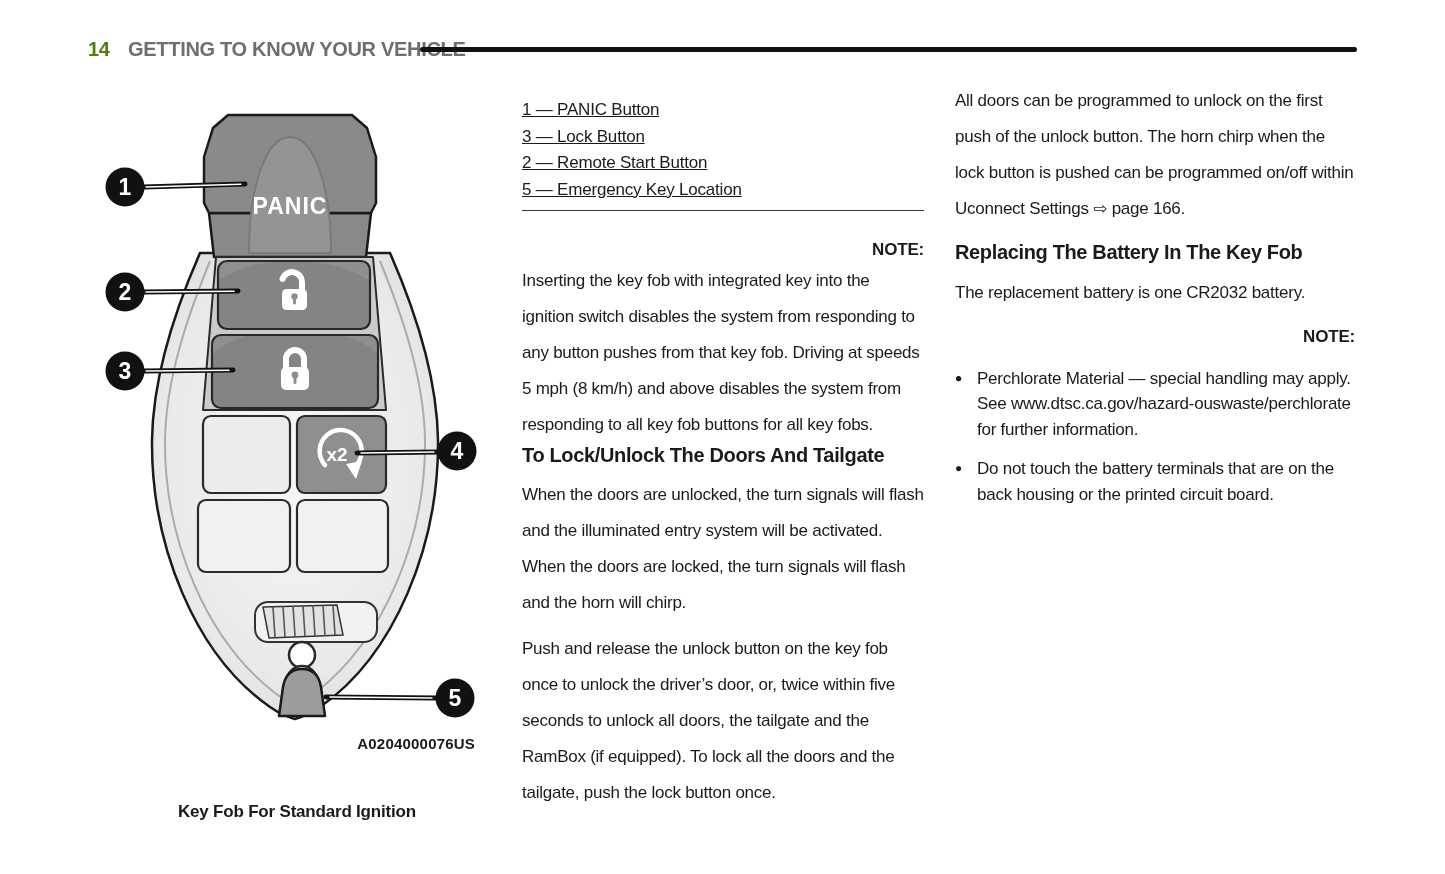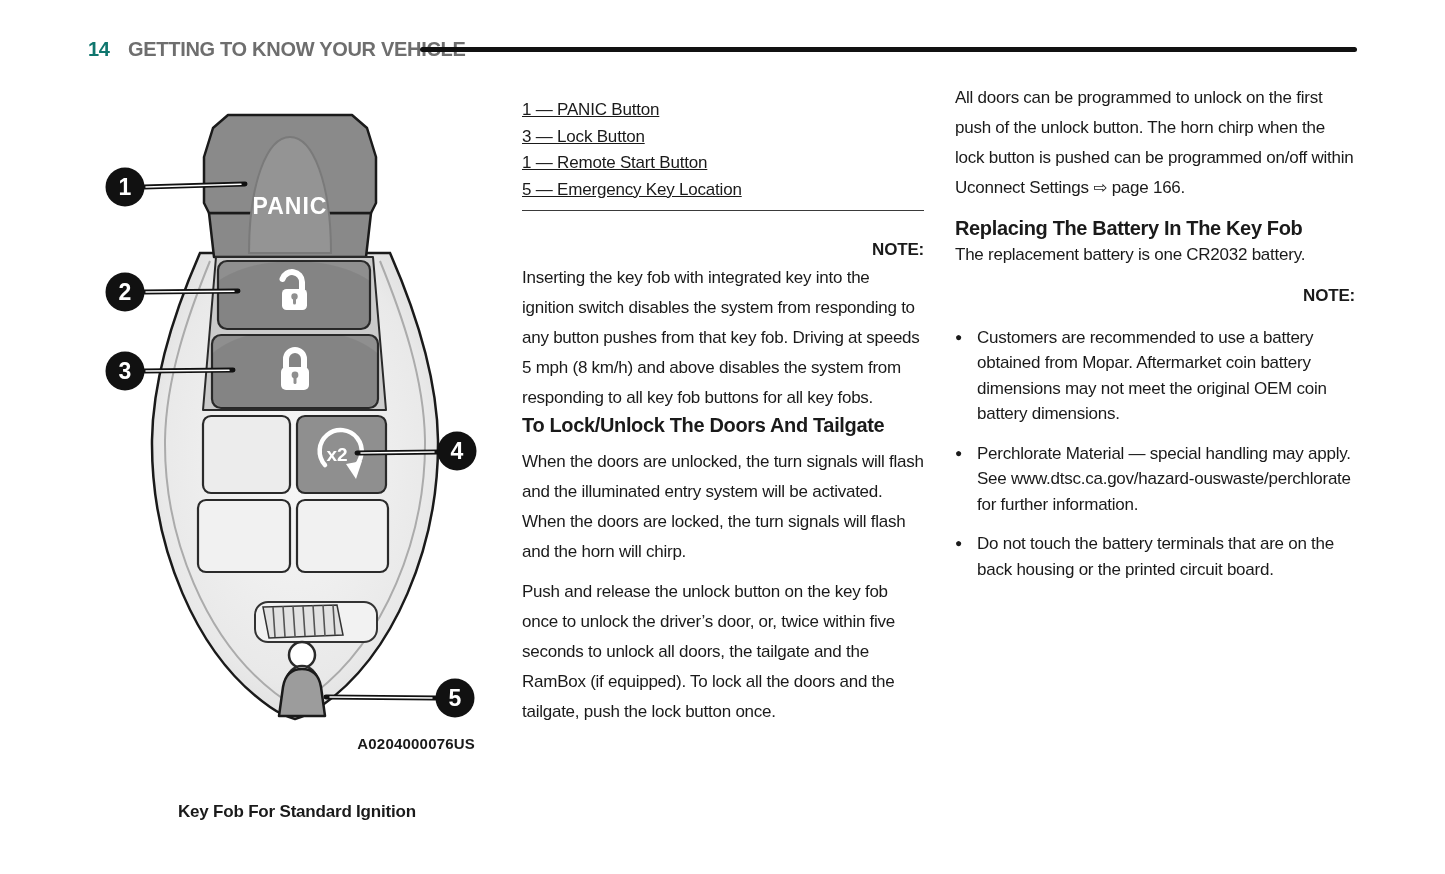--- a/index.html
+++ b/index.html
@@ -4,42 +4,42 @@
 <style>
   * { box-sizing: border-box; }
   html,body { margin:0; padding:0; background:#ffffff; }
   .page {
     position:relative; width:1445px; height:874px; background:#ffffff;
     font-family:"Liberation Sans","DejaVu Sans",sans-serif; color:#1a1a1a; overflow:hidden;
   }
   svg text { font-family:"Liberation Sans","DejaVu Sans",sans-serif; }
 
   
-  .header-pagenum { position:absolute; left:88px; top:38px; font-size:20px; font-weight:bold; color:#0f766e; letter-spacing:-0.3px; }
+  .header-pagenum { position:absolute; left:88px; top:38px; font-size:20px; font-weight:bold; color:#4d7c0f; letter-spacing:-0.3px; }
   .header-title   { position:absolute; left:128px; top:38px; font-size:20px; font-weight:bold; color:#6e6e6e; letter-spacing:-0.3px; }
   .header-rule    { position:absolute; left:420px; top:47px; width:937px; height:5px; background:#111; border-radius:3px; }
 
   
   .figure-svg     { position:absolute; left:85px; top:95px; width:400px; height:660px; }
   .figure-code    { position:absolute; left:275px; top:735px; width:200px; text-align:right; font-size:15px; font-weight:bold; letter-spacing:0.2px; }
   .figure-caption { position:absolute; left:178px; top:770px; font-size:17px; font-weight:bold; letter-spacing:-0.2px;margin-top:32px; }
 
   
   .col-middle { position:absolute; left:522px; top:95px; width:402px; }
   .col-right  { position:absolute; left:955px; top:83px; width:400px; }
 
   .legend-list { list-style:none; margin:2px 0 0 0; padding:0; font-size:17px; line-height:26.6px; letter-spacing:-0.2px;text-decoration:underline; }
   .legend-divider { border:none; border-top:1.6px solid #3a3a3a; margin:7px 0 0 0; }
 
   .note-label { font-size:17px; font-weight:bold; margin:0; line-height:25.5px; letter-spacing:-0.2px;text-align:right; }
-  .bt  { font-size:17px; line-height:30px; letter-spacing:-0.25px; margin:0; overflow-wrap:break-word; }
+  .bt  { font-size:17px; line-height:36px; letter-spacing:-0.25px; margin:0; overflow-wrap:break-word; }
   .h2  { font-size:20px; font-weight:bold; letter-spacing:-0.35px; margin:0; line-height:24px; }
 
   .mt26 { margin-top:26px; } .mt16 { margin-top:0; } .mt13 { margin-top:13px; }
-  .mt11 { } .mt10 { margin-top:10px; }
+  .mt11 { margin-top:11px; } .mt10 { margin-top:10px; }
 
   .bullets { list-style:none; margin:16px 0 0 0; padding:0; }
   .bullets li { position:relative; padding-left:22px; font-size:17px; line-height:25.5px; letter-spacing:-0.25px; margin-bottom:14px; overflow-wrap:break-word; }
   .bullets .dot { position:absolute; left:0; top:0; font-size:12px; line-height:25.5px; }
 </style>
 </head>
 <body>
 
 <div class="page">
 
@@ -139,21 +139,21 @@
     </g>
   </svg>
 
   <div class="figure-code">A0204000076US</div>
   <div class="figure-caption">Key Fob For Standard Ignition</div>
 
   <div class="col-middle">
     <ul class="legend-list">
       <li>1 — PANIC Button</li>
       <li>3 — Lock Button</li>
-      <li>1 — Remote Start Button</li>
+      <li>2 — Remote Start Button</li>
       <li>5 — Emergency Key Location</li>
     </ul>
     <hr class="legend-divider">
 
     <p class="note-label mt26">NOTE:</p>
     <p class="bt">Inserting the key fob with integrated key into the ignition switch disables the system from responding to any button pushes from that key fob. Driving at speeds 5 mph (8 km/h) and above disables the system from responding to all key fob buttons for all key fobs.</p>
 
     <h2 class="h2 mt16">To Lock/Unlock The Doors And Tailgate</h2>
     <p class="bt mt10">When the doors are unlocked, the turn signals will flash and the illuminated entry system will be activated. When the doors are locked, the turn signals will flash and the horn will chirp.</p>
     <p class="bt mt10">Push and release the unlock button on the key fob once to unlock the driver’s door, or, twice within five seconds to unlock all doors, the tailgate and the RamBox (if equipped). To lock all the doors and the tailgate, push the lock button once.</p>
@@ -162,21 +162,20 @@
   <div class="col-right">
     <p class="bt">All doors can be programmed to unlock on the first push of the unlock button. The horn chirp when the lock button is pushed can be programmed on/off within Uconnect Settings ⇨ page 166.</p>
 
     <h2 class="h2 mt13">Replacing The Battery In The Key Fob</h2>
     <p class="bt mt11">The replacement battery is one CR2032 battery.</p>
 
     <p class="note-label mt13">NOTE:</p>
     <ul class="bullets">
       <li>
         <span class="dot">●</span>
-        <span>Customers are recommended to use a battery obtained from Mopar. Aftermarket coin battery dimensions may not meet the original OEM coin battery dimensions.</span>
       </li>
       <li>
         <span class="dot">●</span>
         <span>Perchlorate Material — special handling may apply. See www.dtsc.ca.gov/hazard-ouswaste/perchlorate for further information.</span>
       </li>
       <li>
         <span class="dot">●</span>
         <span>Do not touch the battery terminals that are on the back housing or the printed circuit board.</span>
       </li>
     </ul>

